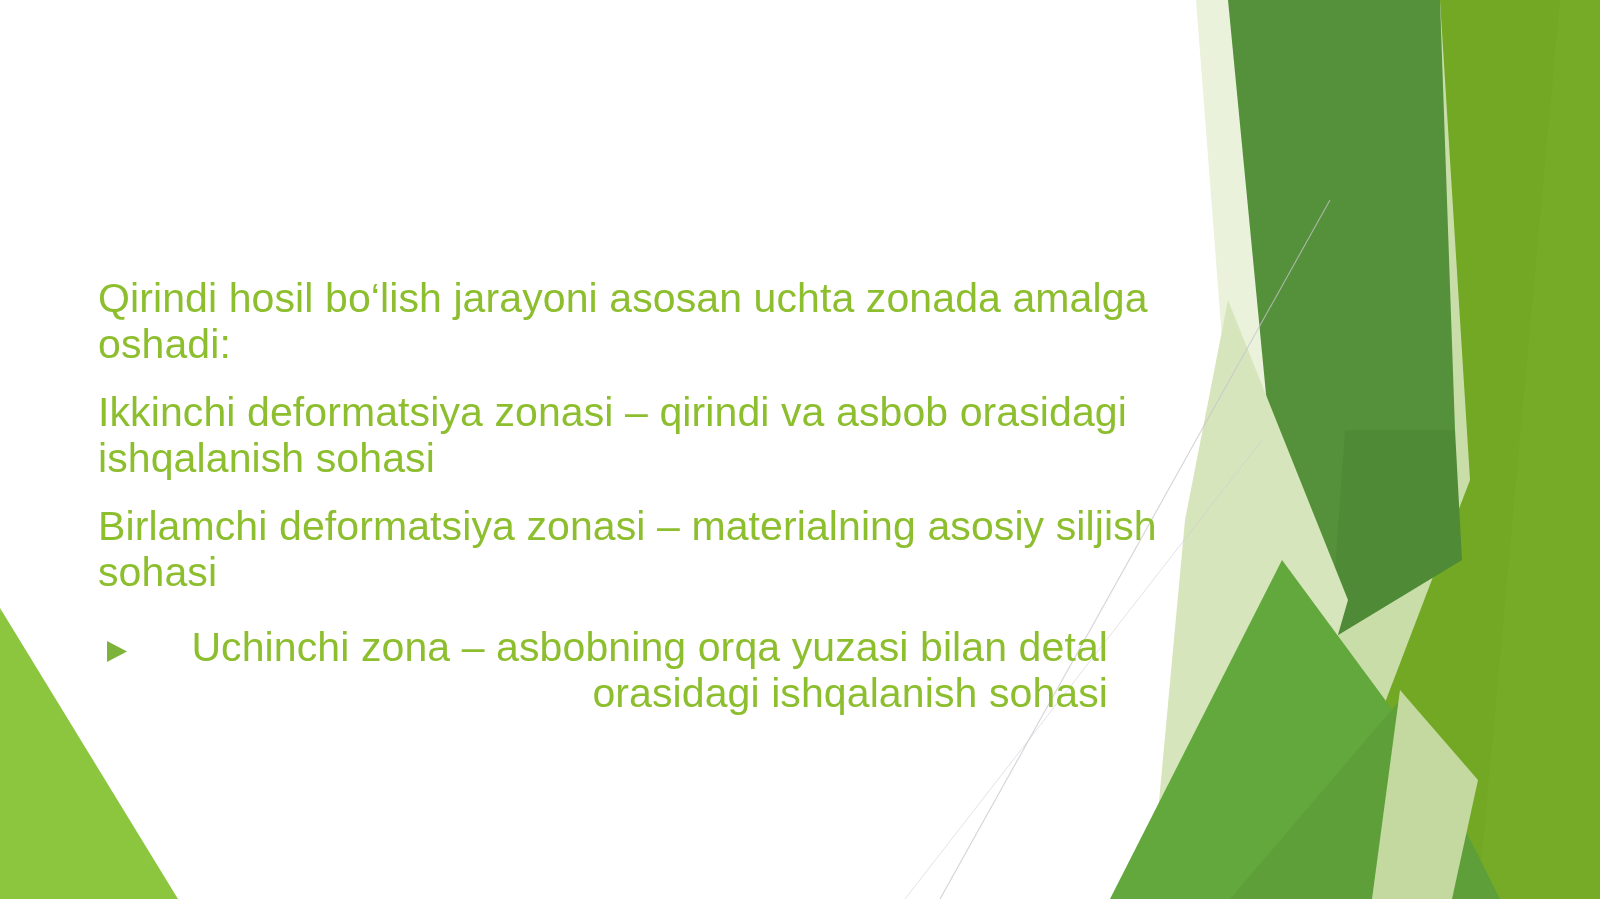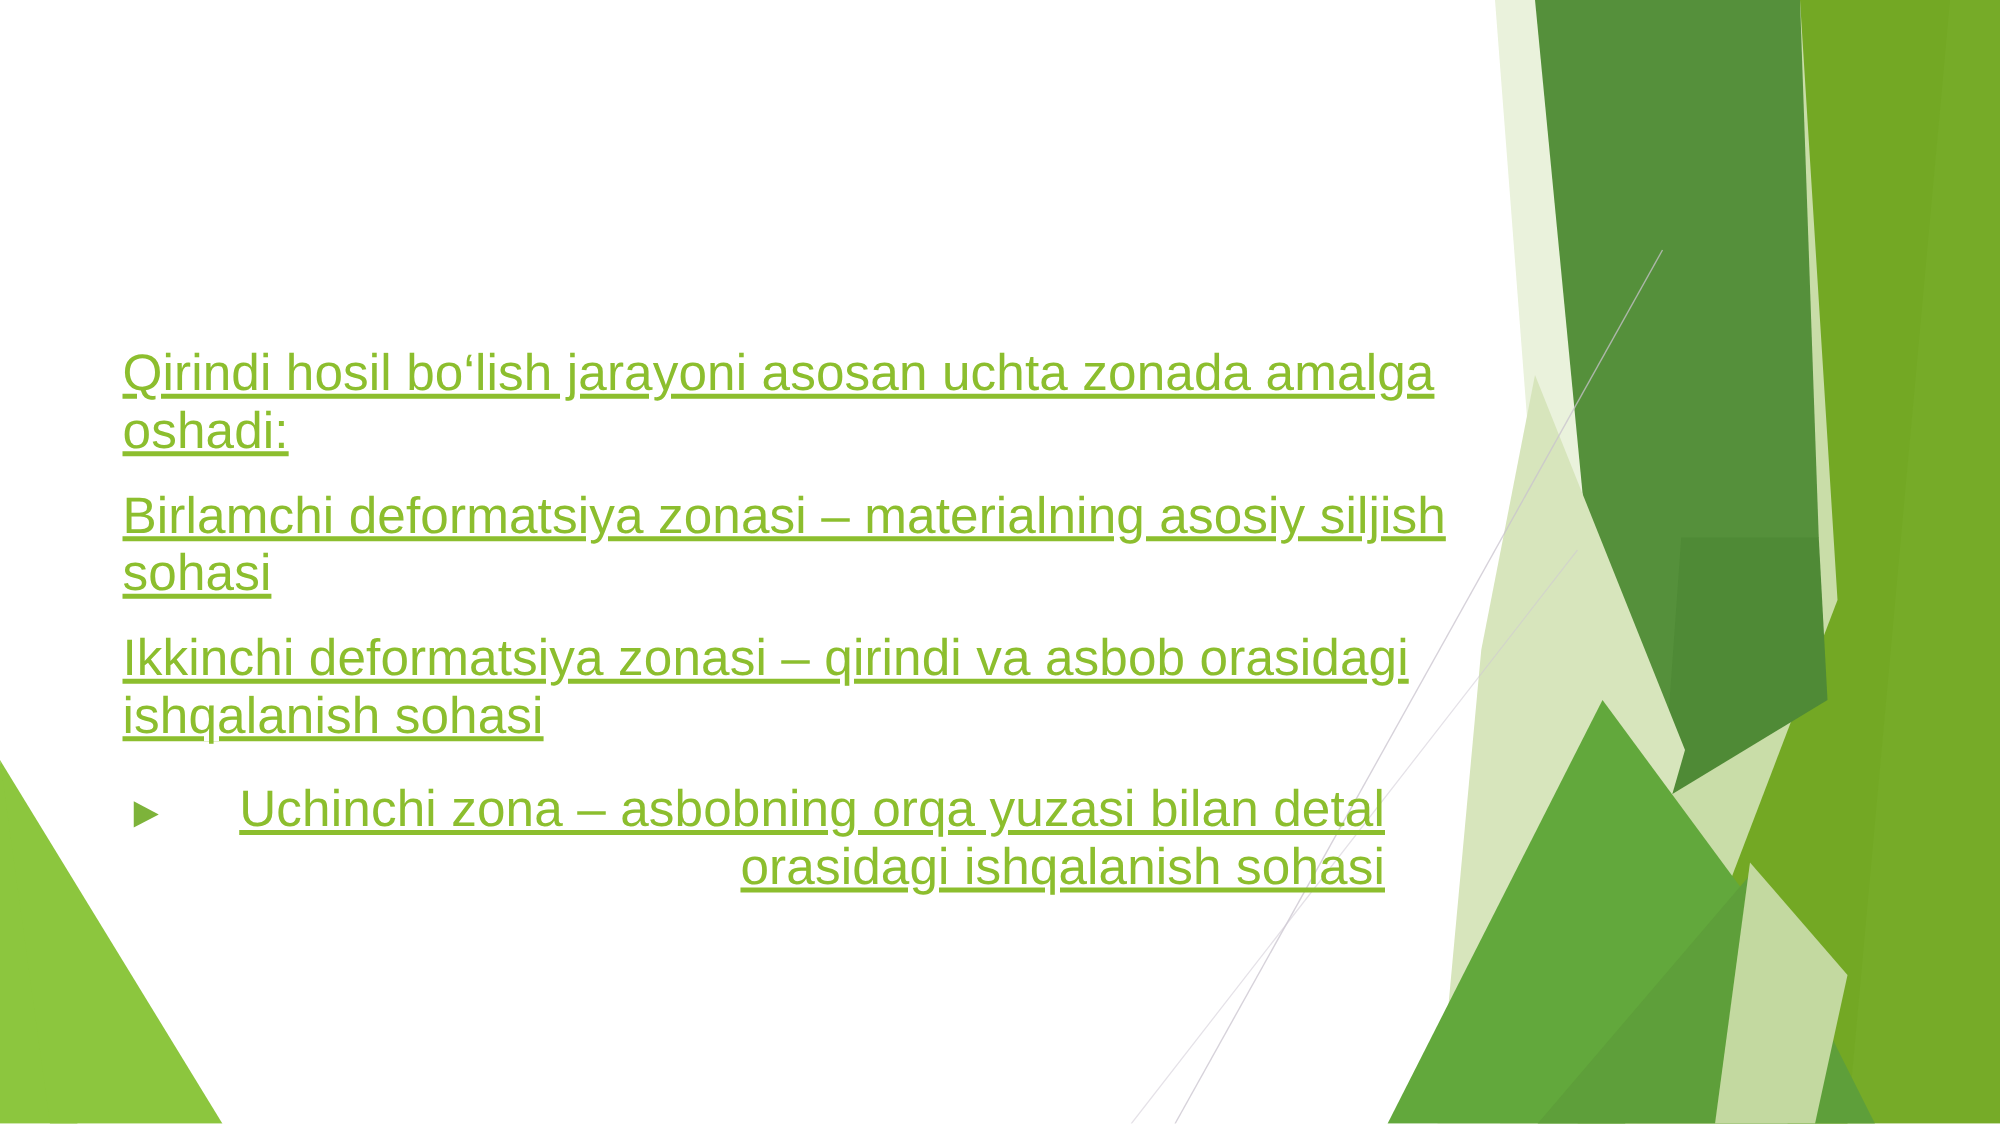--- a/index.html
+++ b/index.html
@@ -41,21 +41,20 @@
   }
   .para {
     display: block;
     font-size: 41px;
     line-height: 1.12;
     letter-spacing: 0.1px;
     font-weight: 300;
     color: #8cbe2e;
     margin: 0 0 22px 0;
     text-rendering: optimizeLegibility;
-    text-decoration: underline;
     -webkit-font-smoothing: antialiased;
   }
   .para:last-child { margin-bottom: 0; }
 
   .para-bulleted {
     position: relative;
     display: flex;
     align-items: flex-start;
     margin-top: 30px;
     padding-left: 0;
@@ -119,23 +118,23 @@
 
     <line x1="940" y1="899" x2="1330" y2="200" stroke="#C9C3CE" stroke-width="1.1" opacity="0.75"></line>
     <line x1="905" y1="899" x2="1262" y2="440" stroke="#CFC9D4" stroke-width="1" opacity="0.55"></line>
   </svg>
 
   <div id="content">
     <div class="body-block">
 
       <p class="para para-1">Qirindi hosil bo‘lish jarayoni asosan uchta zonada amalga oshadi:</p>
 
+      <p class="para para-3">Ikkinchi deformatsiya zonasi – qirindi va asbob orasidagi ishqalanish sohasi</p>
+
       <p class="para para-2">Birlamchi deformatsiya zonasi – materialning asosiy siljish sohasi</p>
-
-      <p class="para para-3">Ikkinchi deformatsiya zonasi – qirindi va asbob orasidagi ishqalanish sohasi</p>
 
       <div class="para para-bulleted">
         <span class="bullet-marker">
           <svg width="26" height="26" viewBox="0 0 26 26" xmlns="http://www.w3.org/2000/svg">
             <polygon points="3,2 23,12.5 3,23" fill="#7DB33A"></polygon>
           </svg>
         </span>
         <span class="bulleted-text">Uchinchi zona – asbobning orqa yuzasi bilan detal orasidagi ishqalanish sohasi</span>
       </div>
 

